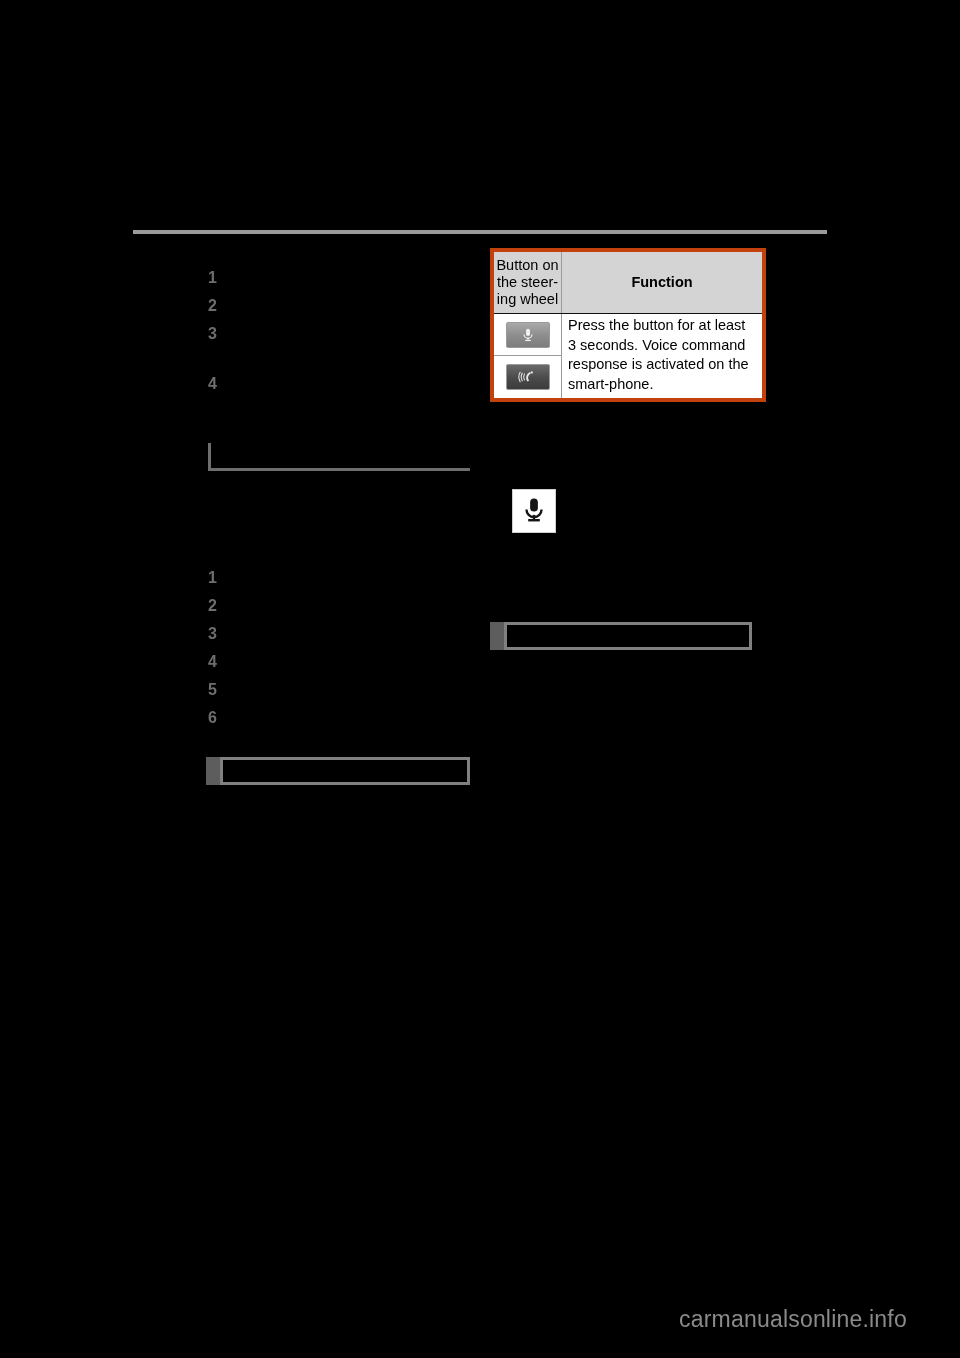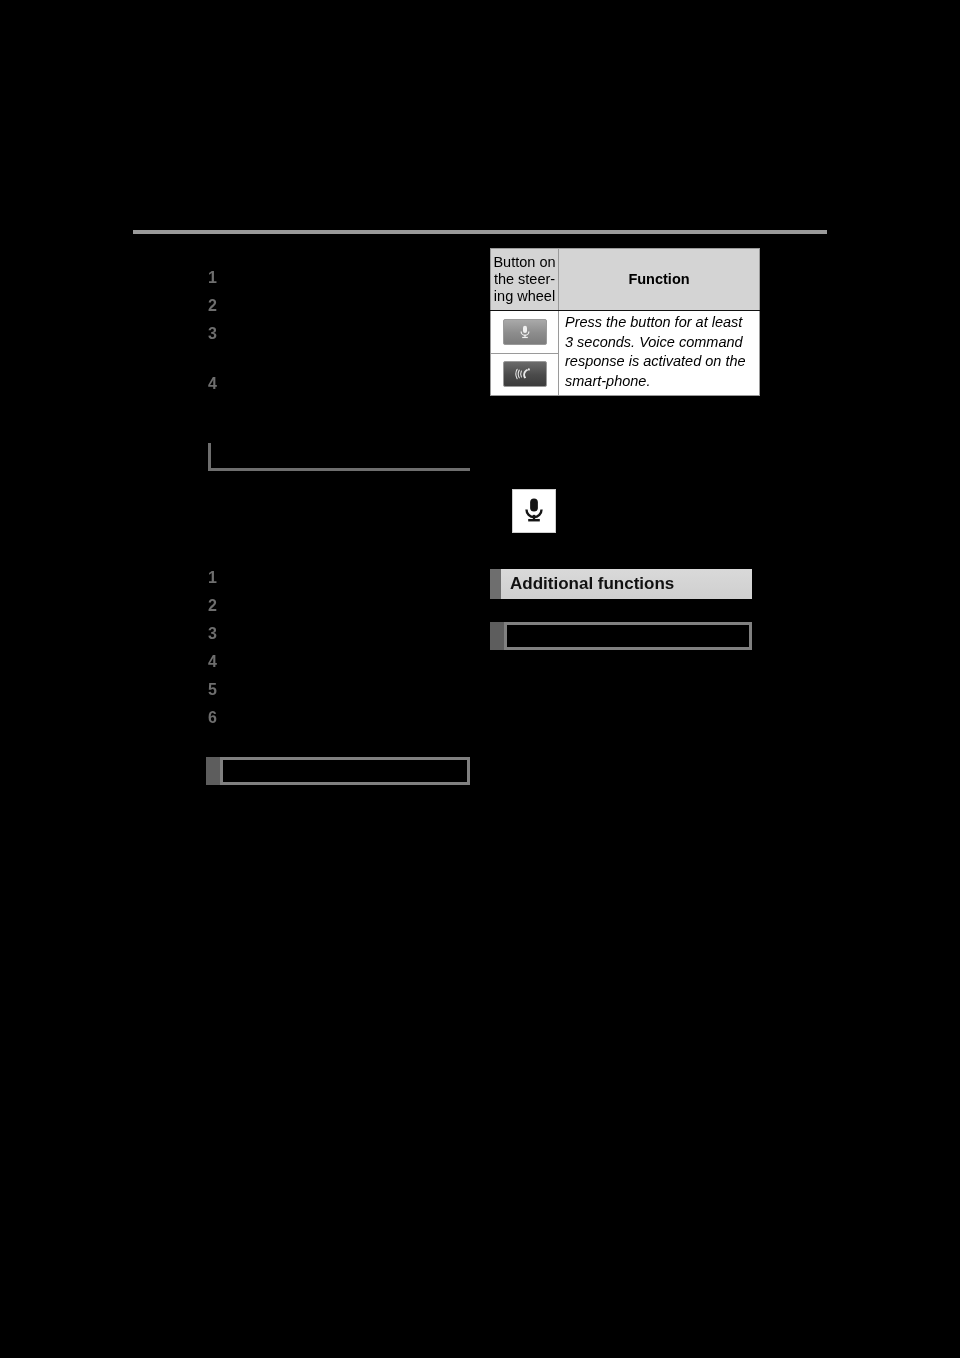--- a/index.html
+++ b/index.html
@@ -110,21 +110,21 @@
   #note-box-left { left: 206px; top: 757px; width: 264px; }
   #note-box-right { left: 490px; top: 622px; width: 262px; }
 
   
   .fn-table {
     position: absolute;
     left: 490px;
     top: 248px;
     width: 261px;
     border-collapse: collapse;
-    border: 1px solid #c2410c;
+    border: 4px solid #c2410c;
     background: #f97316;
     table-layout: fixed;
     padding-left: 48px;
   }
   .fn-table th, .fn-table td {
     border: 1px solid #9a9a9a;
     font-size: 14.5px;
     color: #000000;
     font-weight: normal;
     vertical-align: middle;
@@ -141,21 +141,20 @@
   .fn-table td.btn-cell {
     background: #ffffff;
     text-align: center;
     padding: 5px 4px;
   }
   .fn-table td.fn-cell {
     background: #ffffff;
     padding: 2px 5px 4px 6px;
     line-height: 19.5px;
     vertical-align: top;
-    font-style: italic;
   }
 
   
   .chip {
     display: inline-block;
     width: 42px;
     height: 24px;
     border: 1px solid #9a9a9a;
     border-radius: 2px;
     position: relative;
@@ -318,27 +317,23 @@
 
   <div class="mic-tile">
     <svg width="26" height="28" viewBox="0 0 24 26" aria-hidden="true">
       <rect x="8.4" y="1.5" width="7.2" height="12" rx="3.6" fill="#151515"></rect>
       <path d="M5 11.6a7 7 0 0 0 14 0" fill="none" stroke="#151515" stroke-width="2.2"></path>
       <rect x="10.9" y="16.6" width="2.2" height="4.2" fill="#151515"></rect>
       <rect x="6.6" y="20.4" width="10.8" height="2.3" fill="#151515"></rect>
     </svg>
   </div>
 
-  <div class="section-heading">
-    <div class="tab"></div>
-    <div class="bar"></div>
-    <div class="title">Additional functions</div>
-  </div>
 
   <div class="note-box" id="note-box-right">
     <div class="tab"></div>
     <div class="frame">
       <div class="frame-text"></div>
     </div>
   </div>
 
+  <div class="watermark">carmanualsonline.info</div>
 
 </div>
 
 </body></html>

